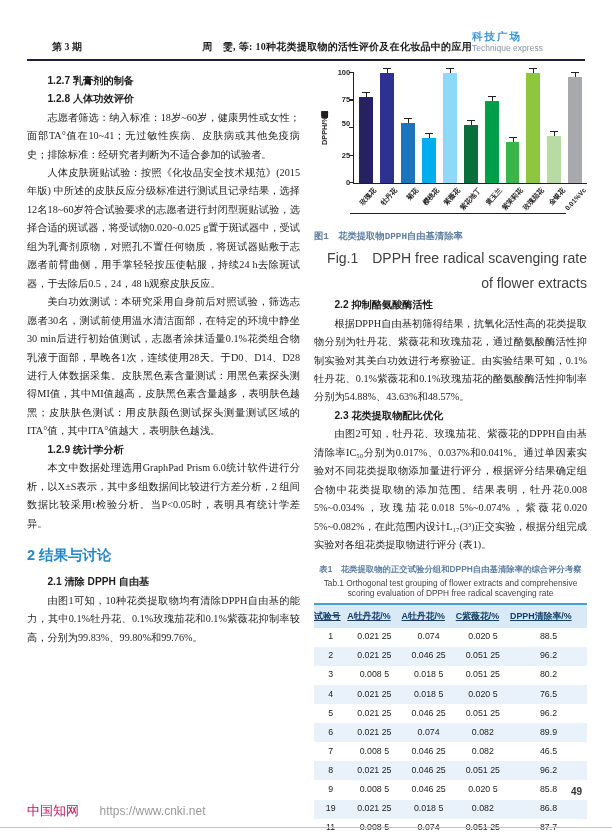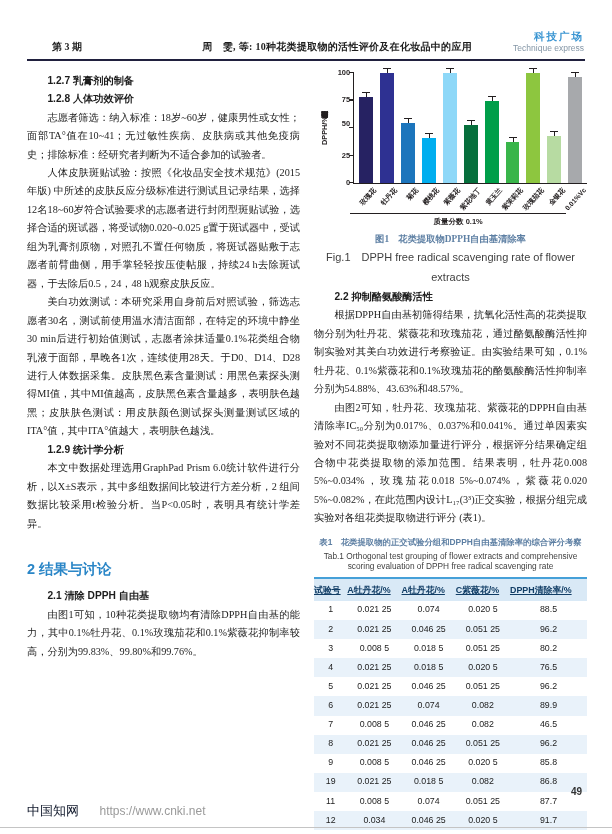--- a/index.html
+++ b/index.html
@@ -3,32 +3,32 @@
 <meta charset="utf-8">
 <style>
   html,body { margin:0; padding:0; background:#e9e9e9; }
   .page { width:612px; height:834px; margin:0 auto; background:#ffffff; position:relative;
           overflow:hidden; color:#1c1c1c; font-family:"Liberation Serif","DejaVu Serif",serif; }
 
   
   .hdr { display:flex; align-items:flex-end; padding:30px 28px 0 52px; }
   .hdr-issue { width:92px; font-size:10px; font-weight:bold; }
   .hdr-title { flex:1; text-align:right; font-size:10px; font-weight:bold; letter-spacing:.3px; }
-  .hdr-journal { width:112px; text-align:right; line-height:1.25; font-family:"Liberation Sans",sans-serif; }
+  .hdr-journal { width:112px; text-align:left; line-height:1.25; font-family:"Liberation Sans",sans-serif; }
   .j-cn { color:#3a95d2; font-weight:bold; font-size:10.5px; letter-spacing:2px; }
   .j-en { color:#8496a6; font-size:8.5px; }
   .hdr-rule { margin:5px 27px 0; border-top:2px solid #20203e; }
 
   
   .columns { display:flex; gap:14px; padding:11px 25px 0 27px; }
   .col { width:273px; font-size:10.2px; line-height:1.81; text-align:justify; }
   .col p { margin:0; text-indent:2em; }
   .col h4 { margin:0; font-size:10.2px; font-weight:bold; text-indent:2em;
             font-family:"Liberation Sans",sans-serif; }
-  .sec { margin:23px 0 5px; font-size:14.5px; color:#2a86c7; font-weight:bold;
+  .sec { margin:9px 0 5px; font-size:14.5px; color:#2a86c7; font-weight:bold;
          font-family:"Liberation Sans",sans-serif; }
 
   
   .fig { margin:2px 0 6px; }
   .chart { display:flex; align-items:flex-start; margin-left:4px; font-family:"Liberation Sans",sans-serif; }
   .ylab { writing-mode:vertical-rl; transform:rotate(180deg); font-size:7.3px; font-weight:bold;
           height:118px; text-align:center; color:#231f20; }
   .plot { position:relative; margin-left:22px; width:234px; height:112px; box-sizing:border-box;
           border-left:1.6px solid #231f20; border-bottom:1.6px solid #231f20;
           display:flex; align-items:flex-end; gap:7px; padding:0 5px; }
@@ -42,40 +42,40 @@
   .xlabels { margin-left:22px; display:flex; gap:7px; padding:0 5px; height:29px;
              box-sizing:border-box; width:234px; }
   .xcell { width:14px; position:relative; }
   .xcell span { position:absolute; top:1px; right:2px; transform-origin:100% 0;
                 transform:rotate(-48deg); white-space:nowrap; font-size:6.8px; font-weight:bold;
                 color:#231f20; }
   .xgroup { margin-left:22px; width:234px; }
   .groupline { border-top:1.2px solid #231f20; width:216px; margin-left:-3px; }
   .grouplab { width:216px; margin-left:-3px; text-align:center; font-size:7.5px; font-weight:bold;
               padding-top:1px; color:#231f20; }
-  .cap-cn { text-align:center; color:#5d7fa3; font-weight:bold; font-size:9.3px;
-            font-family:Liberation Serif, serif; margin-top:3px; }
-  .cap-en { text-align:center; color:#3f3f3f; font-size:11px; font-family:"Liberation Sans",sans-serif; }
+  .cap-cn { text-align:left; color:#5d7fa3; font-weight:bold; font-size:9.3px;
+            font-family:Liberation Mono, monospace; margin-top:15px; }
+  .cap-en { text-align:right; color:#3f3f3f; font-size:14px; font-family:"Liberation Sans",sans-serif; }
 
   
   .tbl-cap-cn { text-align:center; color:#5d7fa3; font-weight:bold; font-size:8.4px;
                 font-family:"Liberation Sans",sans-serif; margin-top:7px; }
   .tbl-cap-en { text-align:center; color:#3f3f3f; font-size:8.3px; line-height:1.25;
                 font-family:"Liberation Sans",sans-serif; margin:1px 8px 5px; }
   .otable { width:100%; border-collapse:collapse; font-family:"Liberation Sans",sans-serif;
             font-size:8.8px; border-top:2px solid #45a0d8; border-bottom:2.4px solid #45a0d8; }
   .otable th { background:#d9e9f6; color:#123e66; font-weight:bold; padding:3px 0; font-size:8.9px;text-decoration:underline; }
   .otable td { text-align:center; padding:1.6px 0; color:#222; }
   .otable tbody tr:nth-child(even) { background:#e9f2fa; }
 
   
   .pageno { position:absolute; top:786px; right:30px; font-size:10px; font-weight:bold;
             color:#333; font-family:"Liberation Sans",sans-serif; }
   .cnki { position:absolute; top:801px; left:27px; font-family:"Liberation Sans",sans-serif; }
-  .cnki-name { font-size:13px; color:#0f172a; margin-right:16px; }
+  .cnki-name { font-size:13px; color:#be185d; margin-right:16px; }
   .cnki-url { font-size:12px; color:#9a9a9a; text-decoration:none; }
   .footline { position:absolute; top:827px; left:0; width:612px; border-top:1.5px solid #c4c4c4; }
 </style>
 </head>
 <body>
 
 <div class="page">
 
   <header class="hdr">
     <div class="hdr-issue">第 3 期</div>
@@ -182,32 +182,32 @@
                 </div>
                 <div class="xcell">
                   <span>金银花</span>
                 </div>
                 <div class="xcell">
                   <span>0.01%Vc</span>
                 </div>
               </div>
             <div class="xgroup">
               <div class="groupline"></div>
-              <div class="grouplab">质量分数 0.1%</div>
             </div>
           </div>
         </div>
         <figcaption>
           <div class="cap-cn">图1　花类提取物DPPH自由基清除率</div>
           <div class="cap-en">Fig.1　DPPH free radical scavenging rate of flower extracts</div>
         </figcaption>
       </figure>
 
       <h4>2.2 抑制酪氨酸酶活性</h4>
       <p>根据DPPH自由基初筛得结果，抗氧化活性高的花类提取物分别为牡丹花、紫薇花和玫瑰茄花，通过酪氨酸酶活性抑制实验对其美白功效进行考察验证。由实验结果可知，0.1%牡丹花、0.1%紫薇花和0.1%玫瑰茄花的酪氨酸酶活性抑制率分别为54.88%、43.63%和48.57%。</p>
+      <h4>2.3 花类提取物配比优化</h4>
       <p>由图2可知，牡丹花、玫瑰茄花、紫薇花的DPPH自由基清除率IC₅₀分别为0.017%、0.037%和0.041%。通过单因素实验对不同花类提取物添加量进行评分，根据评分结果确定组合物中花类提取物的添加范围。结果表明，牡丹花0.008 5%~0.034%，玫瑰茄花0.018 5%~0.074%，紫薇花0.020 5%~0.082%，在此范围内设计L₁₇(3³)正交实验，根据分组完成实验对各组花类提取物进行评分 (表1)。</p>
 
       <div class="tbl-cap-cn">表1　花类提取物的正交试验分组和DPPH自由基清除率的综合评分考察</div>
       <div class="tbl-cap-en">Tab.1  Orthogonal test grouping of flower extracts and comprehensive scoring evaluation of DPPH free radical scavenging rate</div>
       <table class="otable">
         <thead>
           <tr>
               <th>试验号</th>
               <th>A牡丹花/%</th>
               <th>A牡丹花/%</th>

